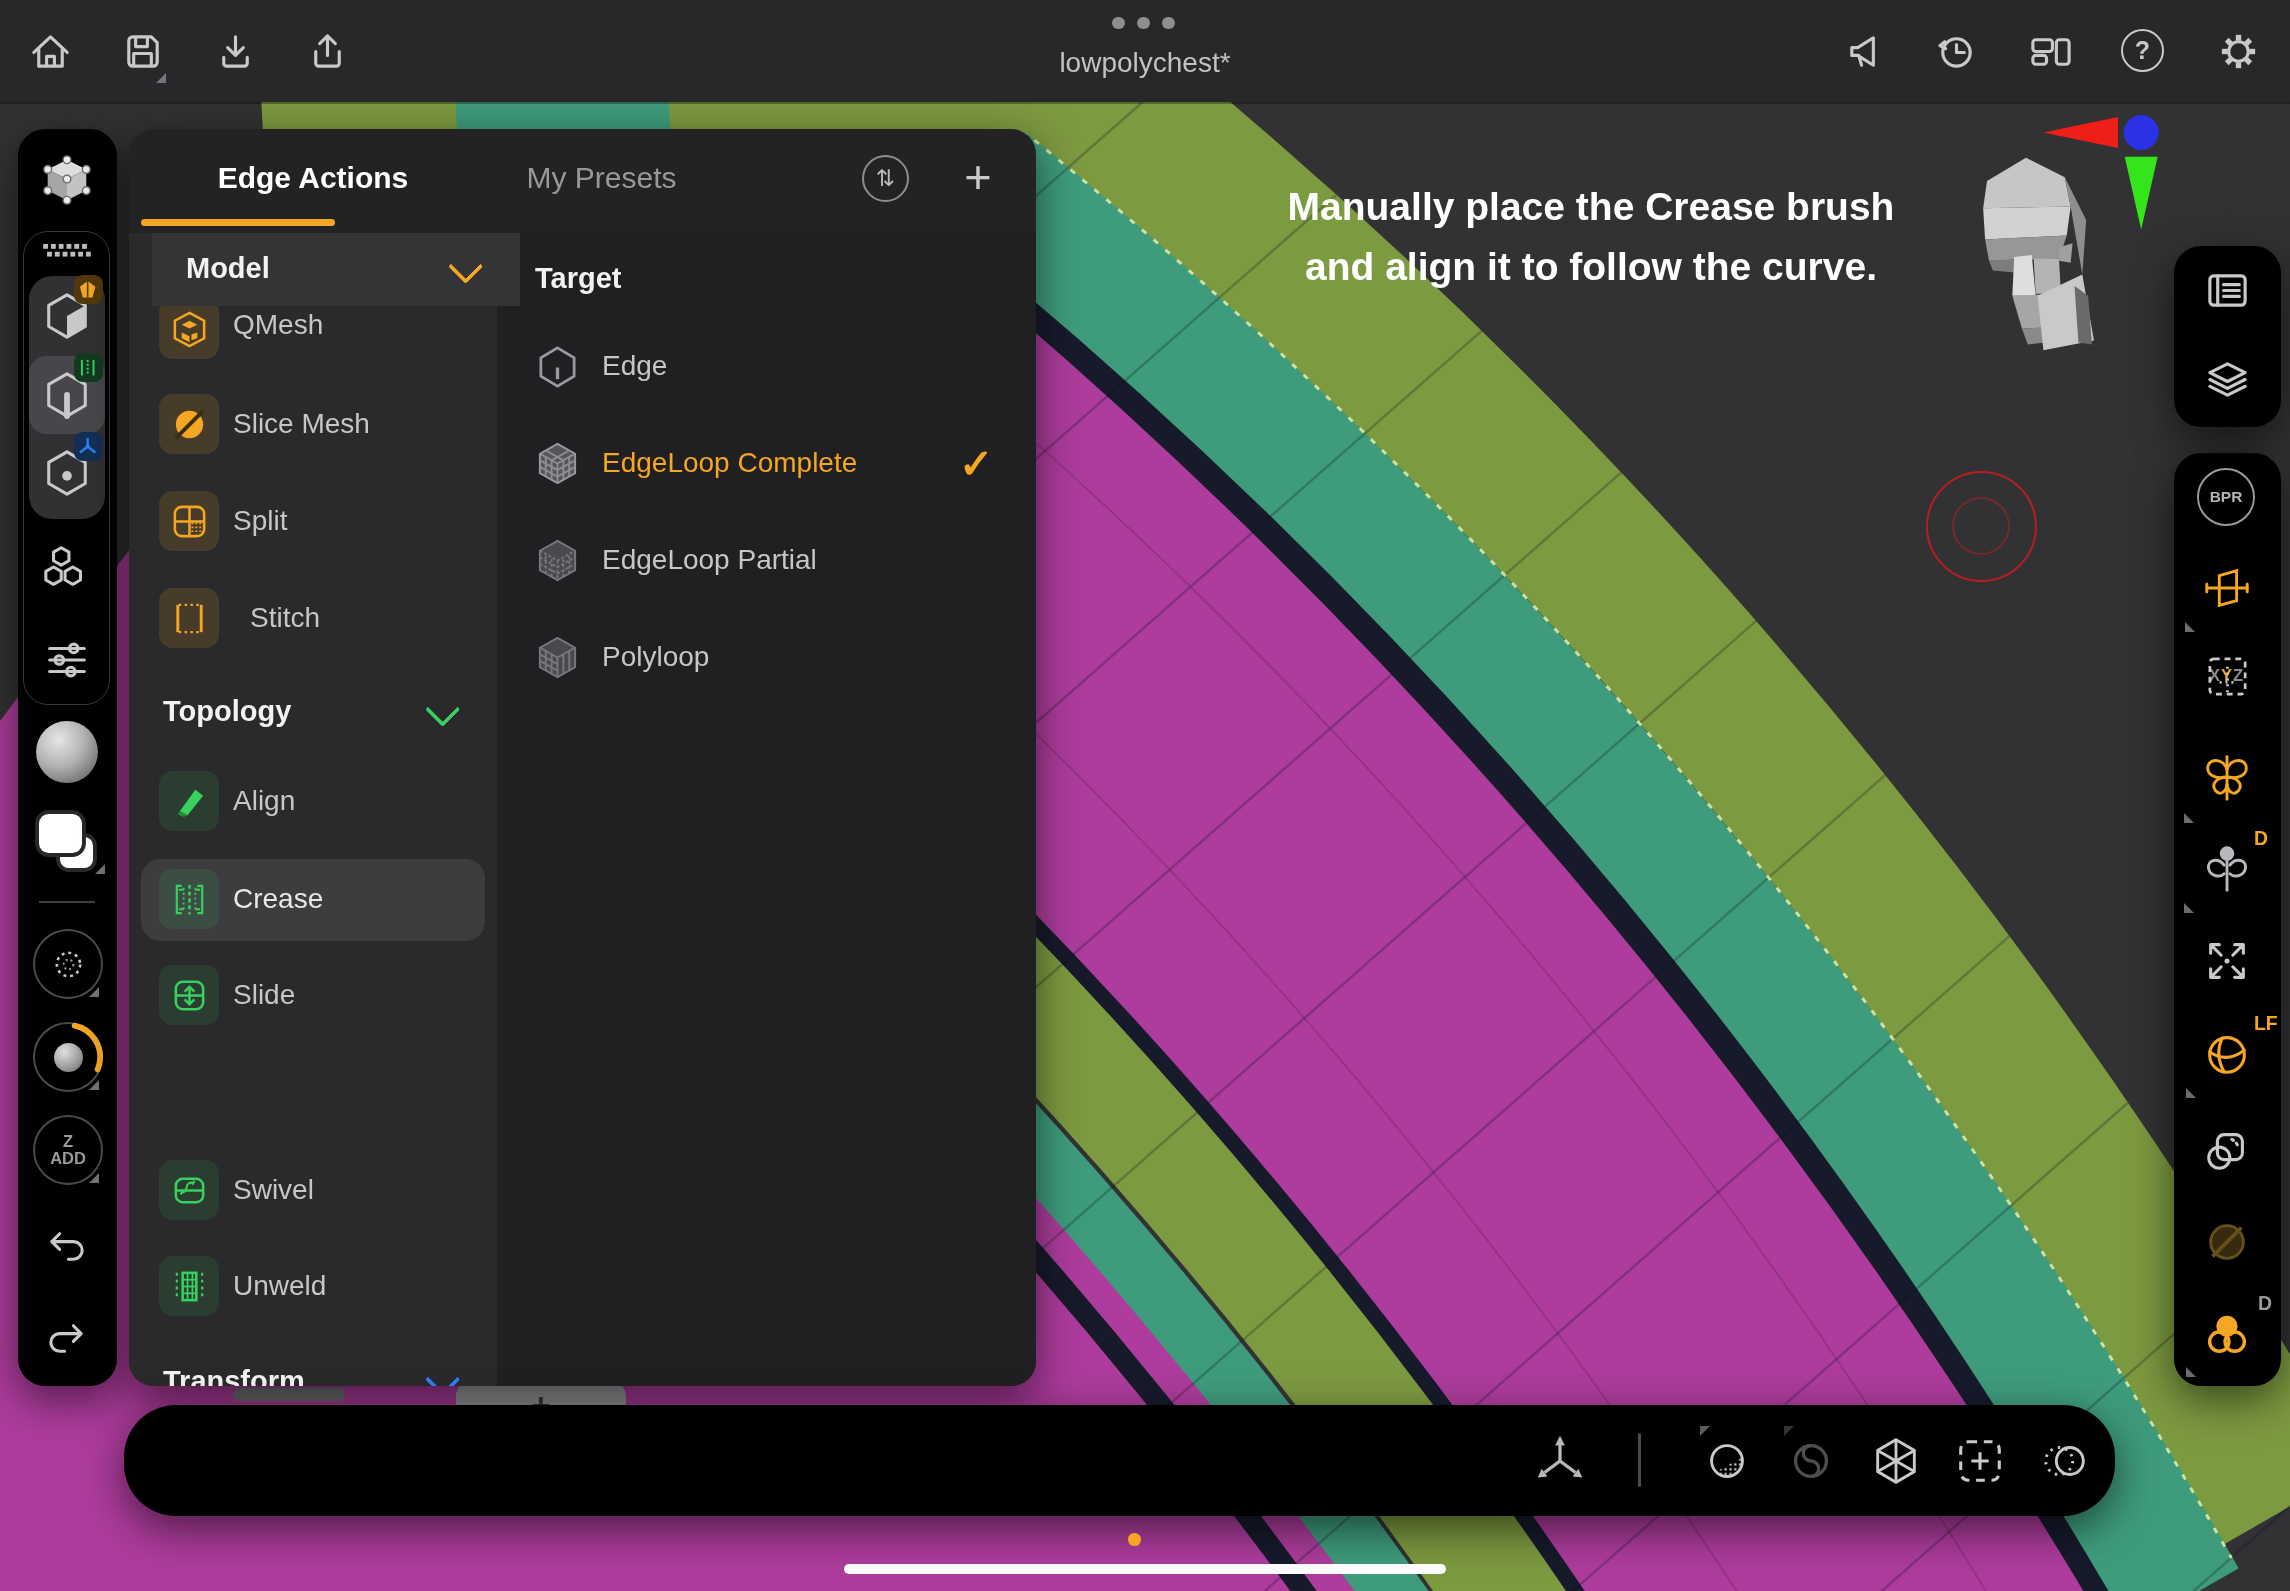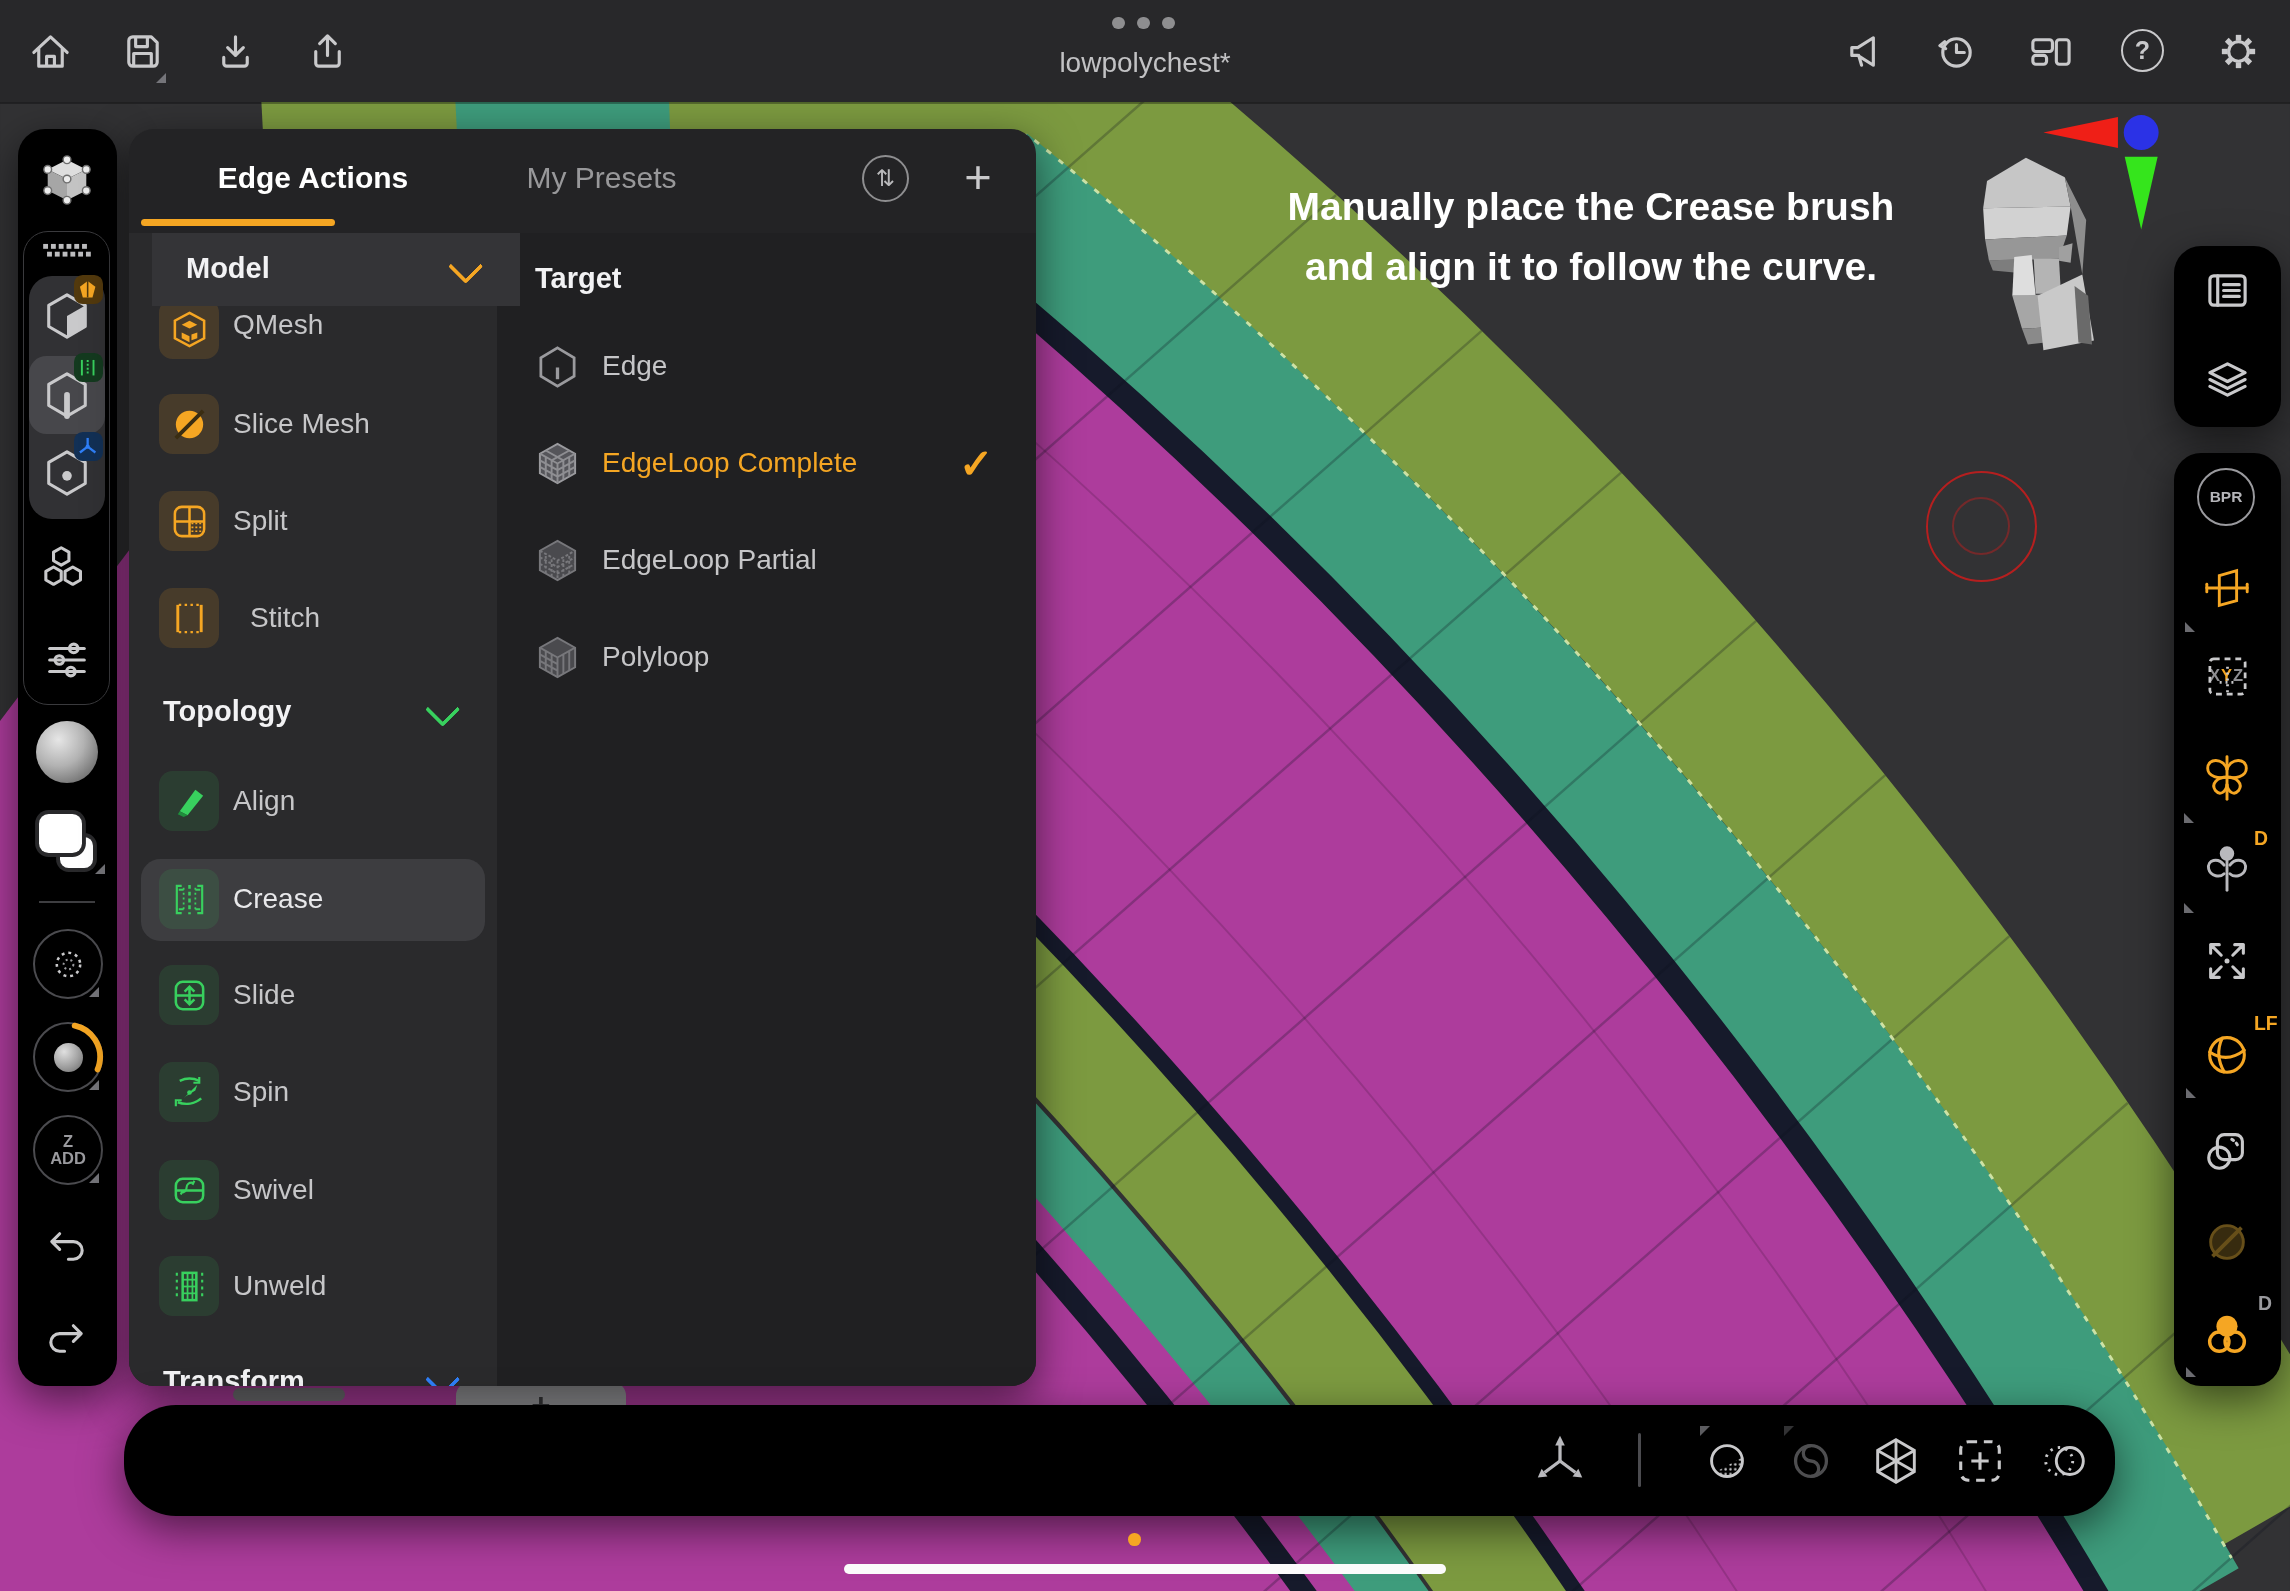--- a/index.html
+++ b/index.html
@@ -417,31 +417,20 @@
     <div class="abs" style="left:0;top:818px;width:368px;height:97px;z-index:1;">
       <div class="ibox gr abs" style="left:30px;top:18.4px;">
         <svg width="39" height="39" viewBox="0 0 40 40" fill="none" stroke="#38D05E" stroke-width="2.6">
             <rect x="6" y="6" width="28" height="28" rx="7"></rect>
             <line x1="6" y1="20" x2="34" y2="20"></line>
             <path d="M20 11 v18 m-5 -13 l5 -5 5 5 m-10 8 l5 5 5 -5"></path>
           </svg>
       </div>
       <span class="row-label abs" style="left:104px;top:32px;">Slide</span>
     </div>
-    <div class="abs" style="left:0;top:915px;width:368px;height:97px;z-index:1;">
-      <div class="ibox gr abs" style="left:30px;top:18.4px;">
-        <svg width="39" height="39" viewBox="0 0 40 40" fill="none" stroke="#38D05E" stroke-width="2.6">
-            <path d="M10 8 a24 24 0 0 1 20 0 M32 26 a24 24 0 0 1 -24 4"></path>
-            <path d="M30 4 v6 h-6 M6 34 v-6 h6" stroke-width="2.2"></path>
-            <polygon points="14,26 28,12 26,18 16,24" fill="#38D05E" stroke="none"></polygon>
-            <circle cx="20" cy="20" r="2.4" fill="#38D05E" stroke="none"></circle>
-          </svg>
-      </div>
-      <span class="row-label abs" style="left:104px;top:32px;">Spin</span>
-    </div>
     <div class="abs" style="left:0;top:1013px;width:368px;height:97px;z-index:1;">
       <div class="ibox gr abs" style="left:30px;top:18.4px;">
         <svg width="39" height="39" viewBox="0 0 40 40" fill="none" stroke="#38D05E" stroke-width="2.6">
             <rect x="6" y="8" width="28" height="24" rx="7"></rect>
             <line x1="6" y1="20" x2="34" y2="20"></line>
             <path d="M23 12 a5 5 0 0 0 -6 5 a5 5 0 0 1 -6 5 m14 -12 l-2 4 m-10 6 l-2 4" stroke-width="2.2"></path>
           </svg>
       </div>
       <span class="row-label abs" style="left:104px;top:32px;">Swivel</span>
     </div>

